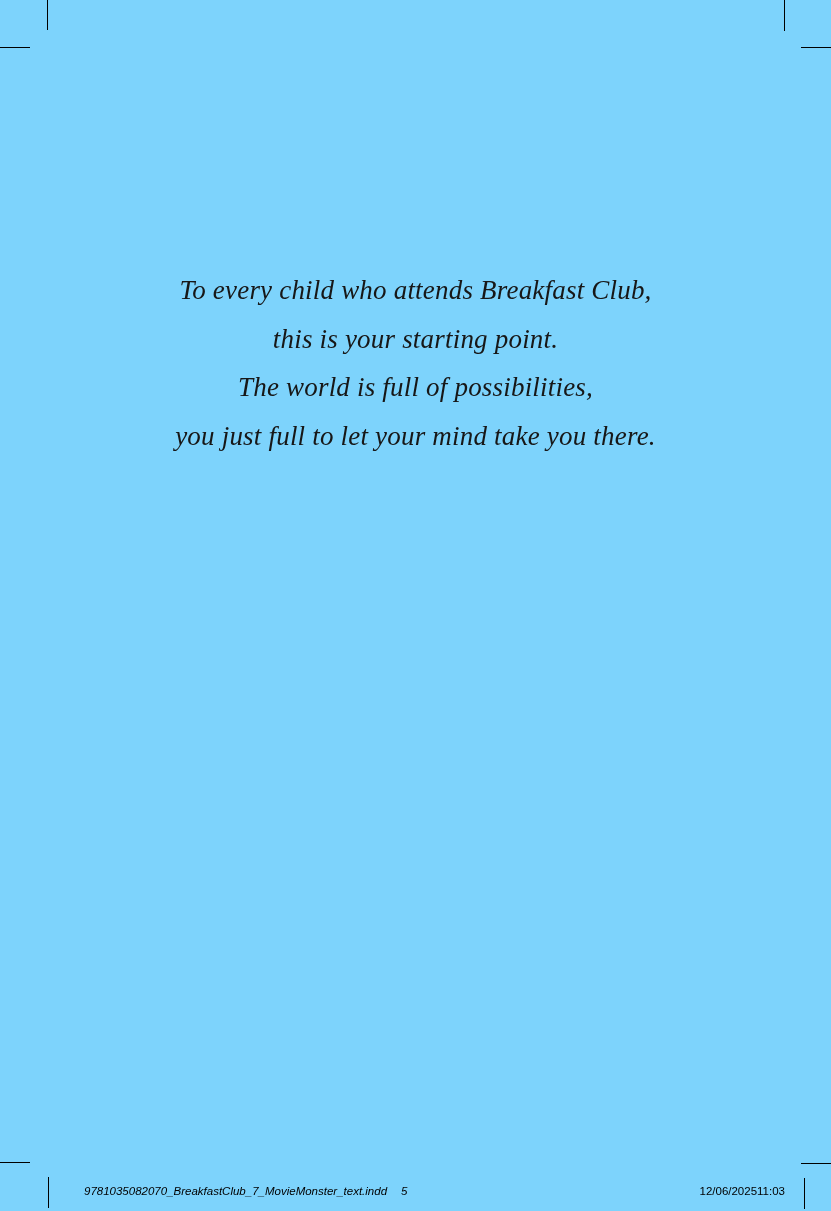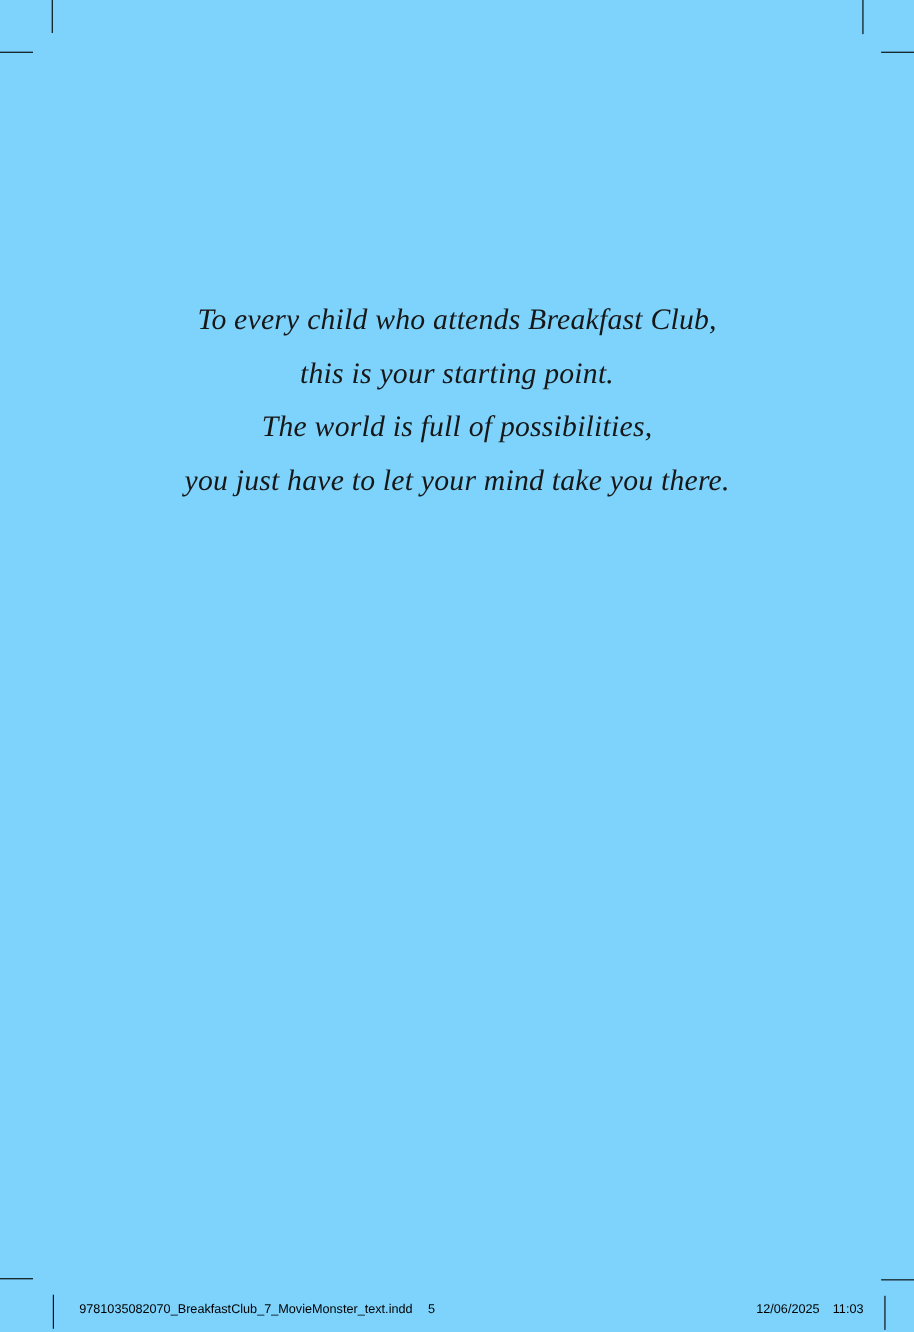--- a/index.html
+++ b/index.html
@@ -50,48 +50,49 @@
   .slug-text {
     position: absolute;
     top: 1185px;
     font-family: "Liberation Sans", sans-serif;
     font-size: 11.5px;
     line-height: 13px;
     color: #000000;
     white-space: pre;
   }
   .slug-left {
-    left: 72px;
+    left: 84px;
     display: flex;
+    font-style: italic;
   }
   .slug-left .slug-pagenum { margin-left: 14px; }
   .slug-right {
     right: 46px; 
     display: flex;
     justify-content: center;
   }
-  .slug-right .slug-time { margin-left: 12px; }
+  .slug-right .slug-time { }
 </style>
 </head>
 <body>
 
 <div class="proof-page">
 
   <div class="mark v mark-tl-v"></div>
   <div class="mark h mark-tl-h"></div>
   <div class="mark v mark-tr-v"></div>
   <div class="mark h mark-tr-h"></div>
   <div class="mark h mark-bl-h"></div>
   <div class="mark h mark-br-h"></div>
 
   <div class="dedication">
     <div>To every child who attends Breakfast Club,</div>
     <div>this is your starting point.</div>
     <div>The world is full of possibilities,</div>
-    <div>you just have to let your mind take you there.</div>
+    <div>you just full to let your mind take you there.</div>
   </div>
 
   <div class="mark v slug-bar-left"></div>
   <div class="mark v slug-bar-right"></div>
 
   <div class="slug-text slug-left">
     <span class="slug-filename">9781035082070_BreakfastClub_7_MovieMonster_text.indd</span>
     <span class="slug-pagenum">5</span>
   </div>
 

